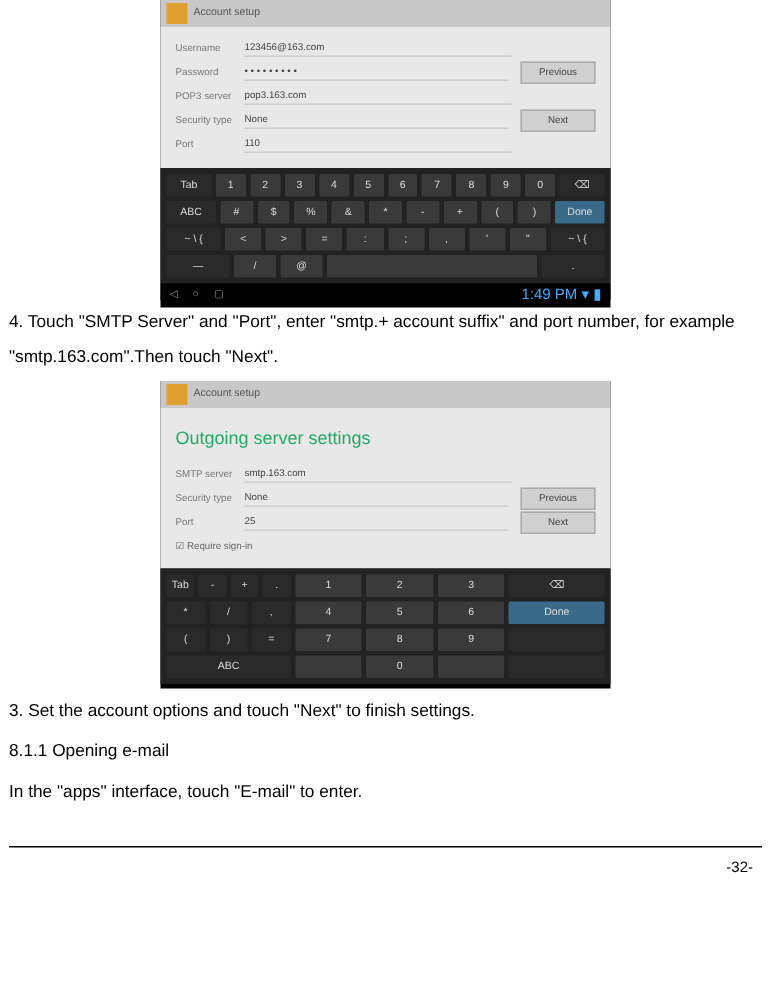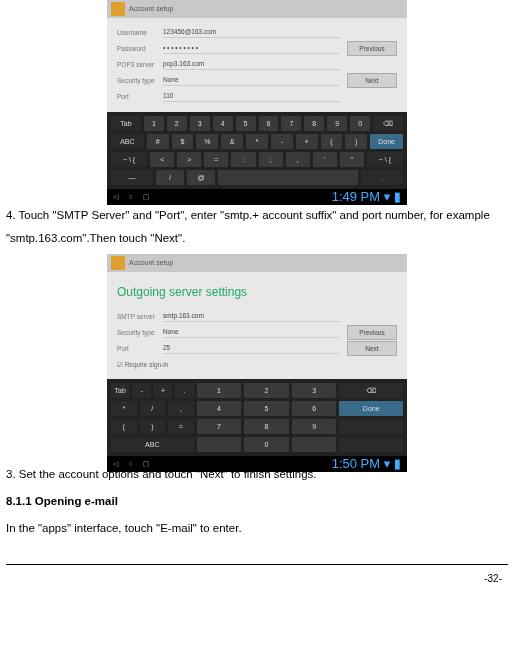--- a/index.html
+++ b/index.html
@@ -21,28 +21,28 @@
 .chk::before{content:"☑ ";}
 .kbd{background:#222;padding:4px;display:flex;flex-direction:column;gap:3px}
 .krow{display:flex;gap:3px}
 .kkey{background:#3a3a3a;color:#ddd;flex:1;height:15px;display:flex;align-items:center;justify-content:center;font-size:7px;border-radius:1px}
 .kkey.wide{flex:1.5}
 .kkey.dark{background:#2a2a2a}
 .kkey.done{background:#3a6a8a}
 .kkey.space{flex:5}
 .navbar{background:#000;height:16px;display:flex;align-items:center;color:#999;font-size:7px;padding:0 6px}
 .navbar .nav-l{display:flex;gap:10px;flex:1}
-.navbar .nav-r{color:#4af;font-size:13px}
+.navbar .nav-r{color:#4af;font-size:10px}
 .numpad{display:flex;gap:3px}
 .numpad-col{flex:1;display:flex;flex-direction:column;gap:3px}
 .numpad-left{flex:1.3}
 .numpad-mid{flex:2.2;display:flex;flex-direction:column;gap:3px}
 .numpad-right{flex:1}
 p{margin:4px 0}
-.bold{font-weight:bold}
+.bold{font-weight:normal}
 .footer{border-top:1px solid #000;margin-top:24px;text-align:right;font-size:10px;padding-top:4px;padding-right:6px}
 </style>
 </head>
 <body>
 
 <div class="page">
 
 <div class="screenshot s1">
 <div class="tablet">
   <div class="actionbar">
@@ -216,28 +216,20 @@
               </div>
               <div class="krow">
                 <div class="kkey dark"></div>
               </div>
               <div class="krow">
                 <div class="kkey dark"></div>
               </div>
             </div>
     </div>
   </div>
-  <div class="navbar">
-    <div class="nav-l">
-            <span>◁</span>
-            <span>○</span>
-            <span>▢</span>
-          </div>
-    <div class="nav-r">1:50 PM ▾ ▮</div>
-  </div>
 </div>
 </div>
 
 <p>3. Set the account options and touch "Next" to finish settings.</p>
 <p class="bold">8.1.1 Opening e-mail</p>
 <p>In the "apps" interface, touch "E-mail" to enter.</p>
 
 <div class="footer">-32-</div>
 </div>
 

